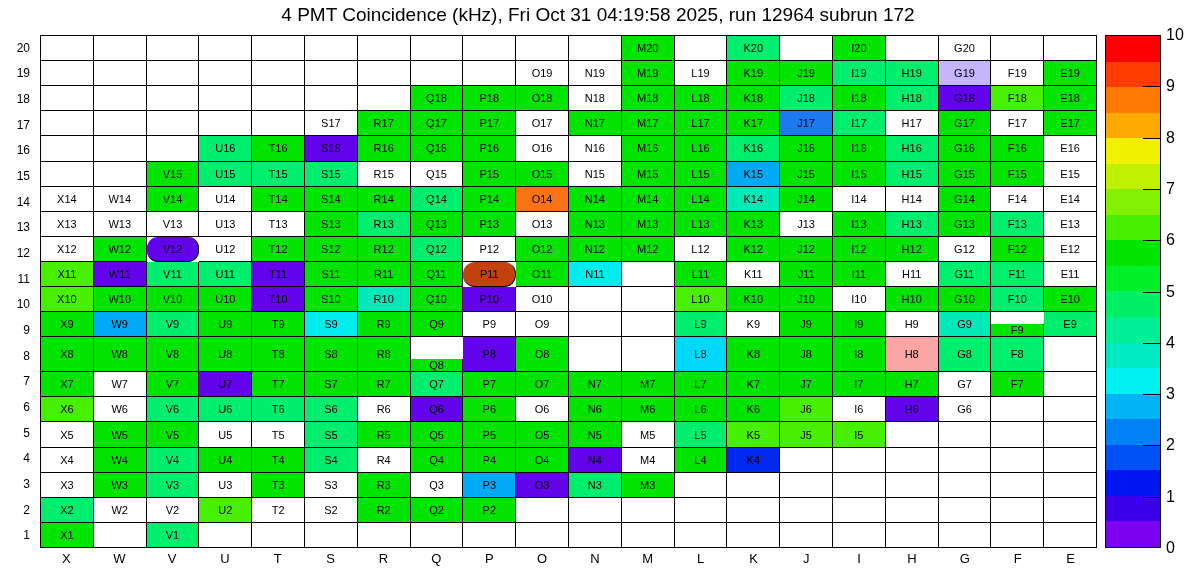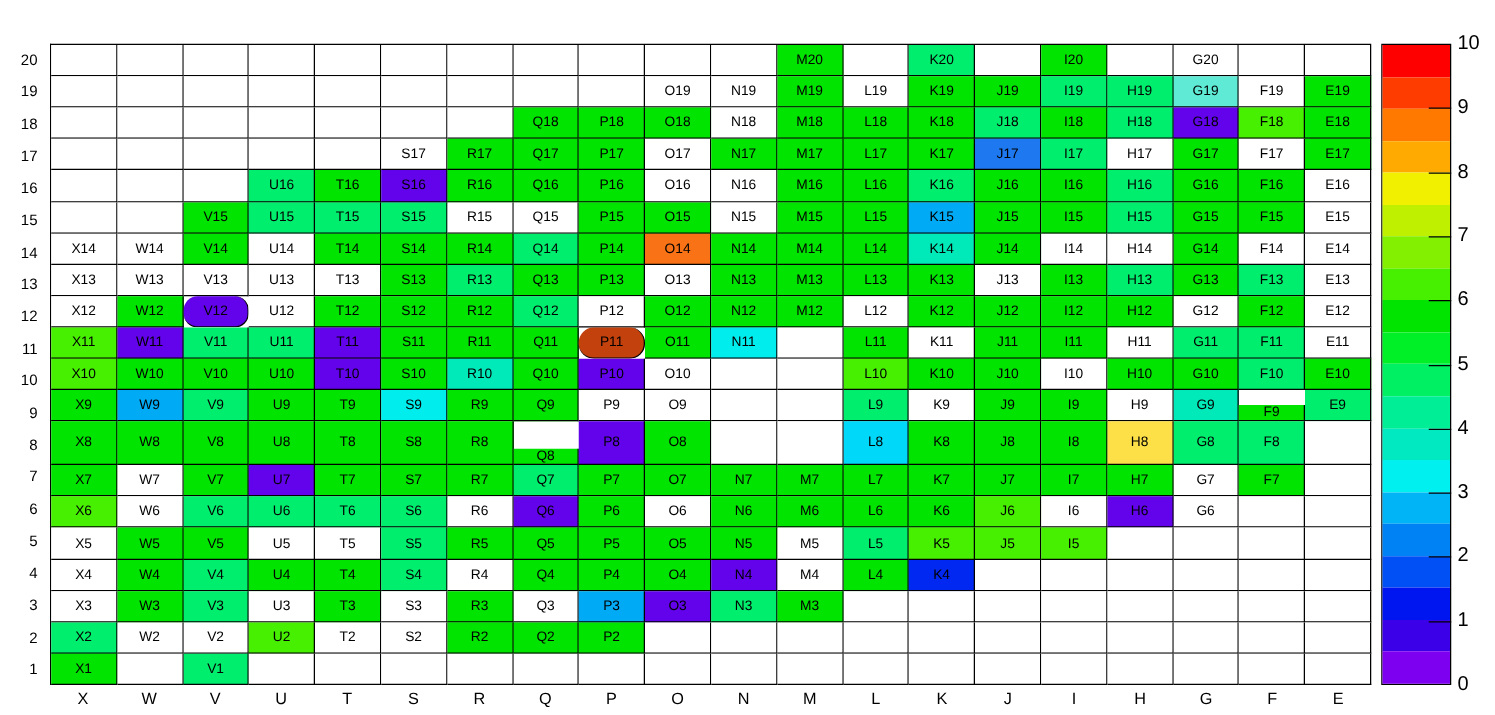--- a/index.html
+++ b/index.html
@@ -32,20 +32,21 @@
   .cbtick { position:absolute; right:0; width:18px; height:1px; background:#000; }
   #cbticks { position:absolute; left:1105px; top:35px; width:56px; height:513px; }
   #cblabels { position:absolute; left:1166px; top:35px; width:30px; height:513px; }
   .cblab { position:absolute; left:0; transform:translateY(-50%);
            font-size:16px; color:#000; }
 </style>
 </head>
 <body>
 
 <div id="canvas">
+  <div class="title">4 PMT Coincidence (kHz), Fri Oct 31 04:19:58 2025, run 12964 subrun 172</div>
   <div id="yaxis">
       <div class="ylab" style="top: 12.825px;">20</div>
       <div class="ylab" style="top: 38.475px;">19</div>
       <div class="ylab" style="top: 64.125px;">18</div>
       <div class="ylab" style="top: 89.775px;">17</div>
       <div class="ylab" style="top: 115.425px;">16</div>
       <div class="ylab" style="top: 141.075px; margin-left: 16px;">15</div>
       <div class="ylab" style="top: 166.725px;">14</div>
       <div class="ylab" style="top: 192.375px;">13</div>
       <div class="ylab" style="top: 218.025px;">12</div>
@@ -92,21 +93,21 @@
       <div class="cell" style="background: rgb(255, 255, 255);"></div>
       <div class="cell" style="background: rgb(255, 255, 255);"></div>
       <div class="cell" style="background: rgb(255, 255, 255);">O19</div>
       <div class="cell" style="background: rgb(255, 255, 255);">N19</div>
       <div class="cell" style="background: rgb(0, 228, 0);">M19</div>
       <div class="cell" style="background: rgb(255, 255, 255);">L19</div>
       <div class="cell" style="background: rgb(0, 228, 0);">K19</div>
       <div class="cell" style="background: rgb(0, 228, 0);">J19</div>
       <div class="cell" style="background: rgb(0, 238, 110);">I19</div>
       <div class="cell" style="background: rgb(0, 238, 110);">H19</div>
-      <div class="cell" style="background: #5eead4;">G19</div>
+      <div class="cell" style="background: #c4b5fd;">G19</div>
       <div class="cell" style="background: rgb(255, 255, 255);">F19</div>
       <div class="cell" style="background: rgb(0, 228, 0);">E19</div>
       <div class="cell" style="background: rgb(255, 255, 255);"></div>
       <div class="cell" style="background: rgb(255, 255, 255);"></div>
       <div class="cell" style="background: rgb(255, 255, 255);"></div>
       <div class="cell" style="background: rgb(255, 255, 255);"></div>
       <div class="cell" style="background: rgb(255, 255, 255);"></div>
       <div class="cell" style="background: rgb(255, 255, 255);"></div>
       <div class="cell" style="background: rgb(255, 255, 255);"></div>
       <div class="cell" style="background: rgb(0, 228, 0);">Q18</div>
@@ -311,21 +312,21 @@
       <div class="cell" style="background: rgb(0, 228, 0);">R8</div>
       <div class="cell" style="background: rgb(0, 228, 0); margin-top: 22px;">Q8</div>
       <div class="cell" style="background: rgb(98, 3, 235);">P8</div>
       <div class="cell" style="background: rgb(0, 228, 0);">O8</div>
       <div class="cell" style="background: rgb(255, 255, 255);"></div>
       <div class="cell" style="background: rgb(255, 255, 255);"></div>
       <div class="cell" style="background: rgb(0, 216, 250);">L8</div>
       <div class="cell" style="background: rgb(0, 228, 0);">K8</div>
       <div class="cell" style="background: rgb(0, 228, 0);">J8</div>
       <div class="cell" style="background: rgb(0, 228, 0);">I8</div>
-      <div class="cell" style="background: #fde047;">H8</div>
+      <div class="cell" style="background: #fca5a5;">H8</div>
       <div class="cell" style="background: rgb(0, 238, 110);">G8</div>
       <div class="cell" style="background: rgb(0, 238, 110);">F8</div>
       <div class="cell" style="background: rgb(255, 255, 255);"></div>
       <div class="cell" style="background: rgb(0, 228, 0);">X7</div>
       <div class="cell" style="background: rgb(255, 255, 255);">W7</div>
       <div class="cell" style="background: rgb(0, 228, 0);">V7</div>
       <div class="cell" style="background: rgb(98, 3, 235);">U7</div>
       <div class="cell" style="background: rgb(0, 228, 0);">T7</div>
       <div class="cell" style="background: rgb(0, 228, 0);">S7</div>
       <div class="cell" style="background: rgb(0, 228, 0);">R7</div>

